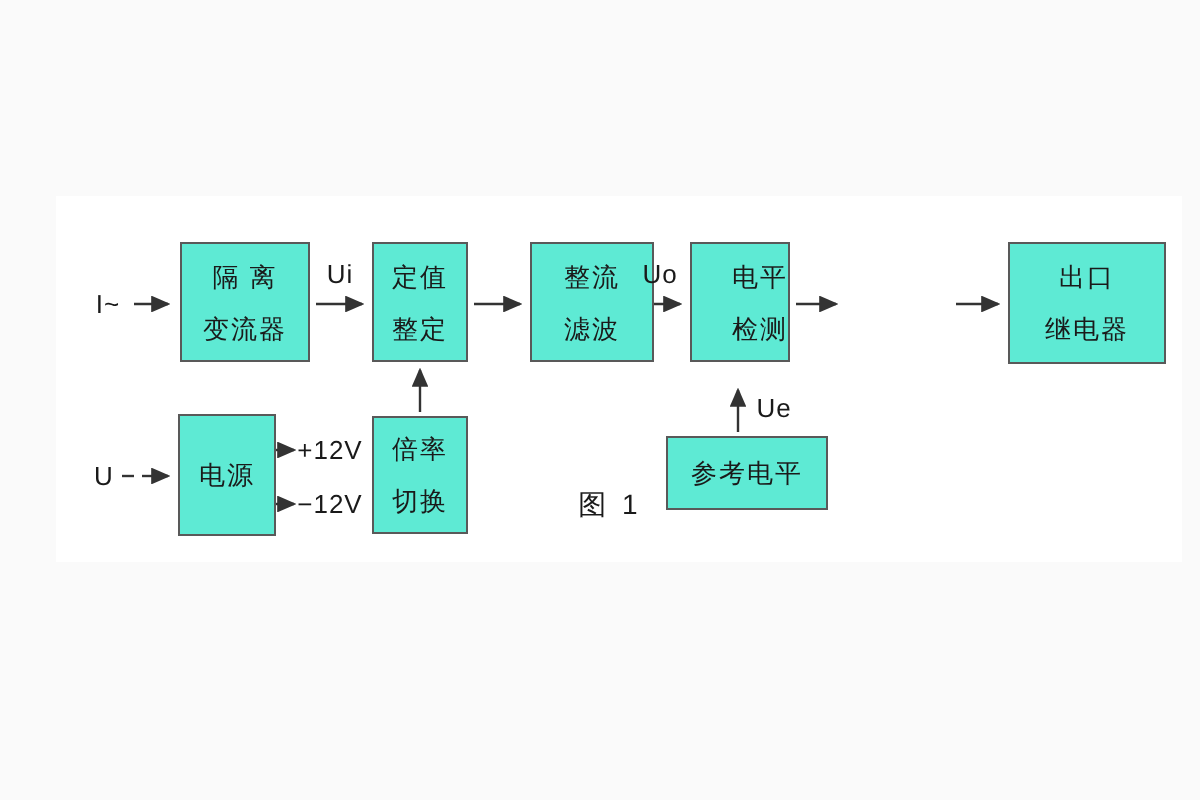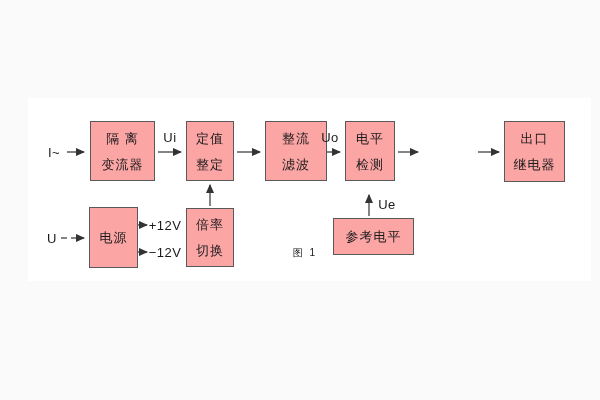--- a/index.html
+++ b/index.html
@@ -10,41 +10,41 @@
     font-family:"Liberation Sans","DejaVu Sans",sans-serif;
     color:#1a1a1a;
     overflow:hidden;
   }
   #panel{
     position:absolute;left:28px;top:98px;width:563px;height:183px;
     background:#ffffff;
   }
   .blk{
     position:absolute;
-    background:#fca5a5;
+    background:#5eead4;
     border:1px solid #595959;
     display:flex;flex-direction:column;
     align-items:center;justify-content:center;
     font-size:13px;line-height:1;
     letter-spacing:1px;
     box-sizing:border-box;
     text-align:center;
   }
   .blk .l{display:block;}
   .blk .l + .l{margin-top:13px;}
   .sig{
     position:absolute;
     font-size:13px;
     transform:translate(-50%,-50%);
     white-space:nowrap;
     letter-spacing:0.5px;
   }
   .caption{
     position:absolute;
-    font-size:10px;
+    font-size:14px;
     transform:translate(-50%,-50%);
     letter-spacing:2px;
   }
   svg.wires{position:absolute;left:0;top:0;}
 </style>
 </head>
 <body>
 
 <div id="canvas">
 
@@ -91,27 +91,27 @@
   <div class="blk" style="left:186px;top:121px;width:48px;height:60px;">
     <span class="l">定值</span>
     <span class="l">整定</span>
   </div>
 
   <div class="blk" style="left:265px;top:121px;width:62px;height:60px;">
     <span class="l">整流</span>
     <span class="l">滤波</span>
   </div>
 
-  <div class="blk" style="left:345px;top:121px;width:50px;height:60px;">
+  <div class="blk" style="left:345px;top:121px;width:50px;height:60px;align-items:flex-end;">
     <span class="l">电平</span>
     <span class="l">检测</span>
   </div>
 
 
-  <div class="blk" style="left:504px;top:121px;width:61px;height:61px;">
+  <div class="blk" style="left:504px;top:121px;width:79px;height:61px;">
     <span class="l">出口</span>
     <span class="l">继电器</span>
   </div>
 
   <div class="blk" style="left:89px;top:207px;width:49px;height:61px;">
     <span class="l">电源</span>
   </div>
 
   <div class="blk" style="left:186px;top:208px;width:48px;height:59px;">
     <span class="l">倍率</span>

